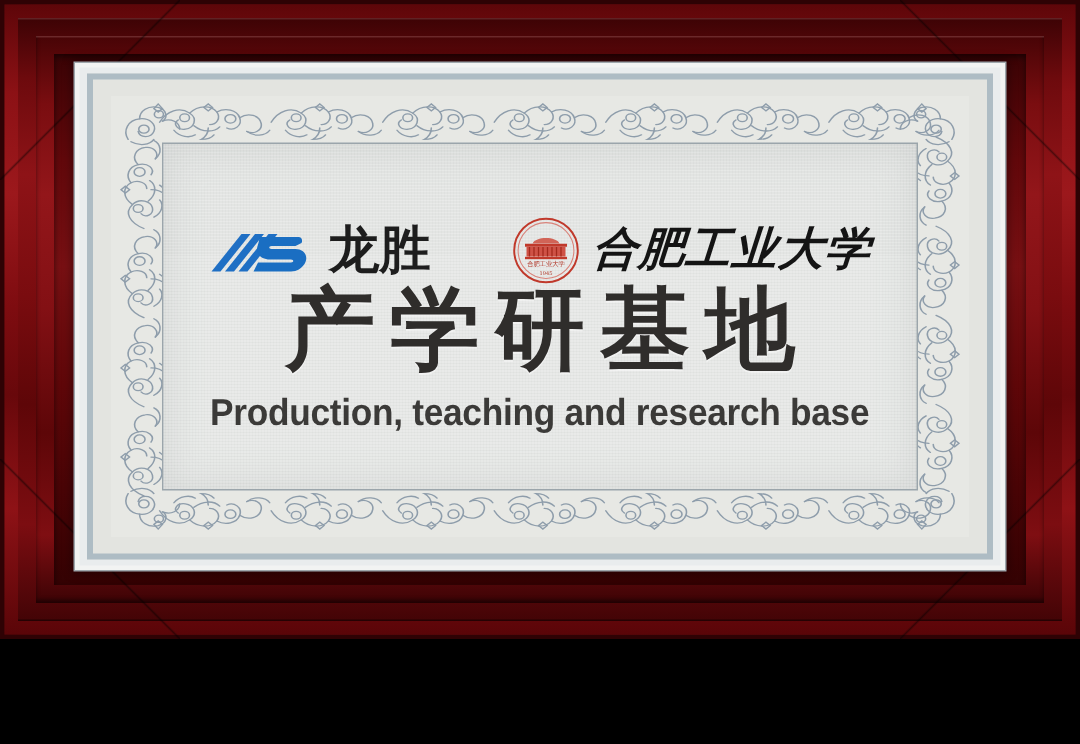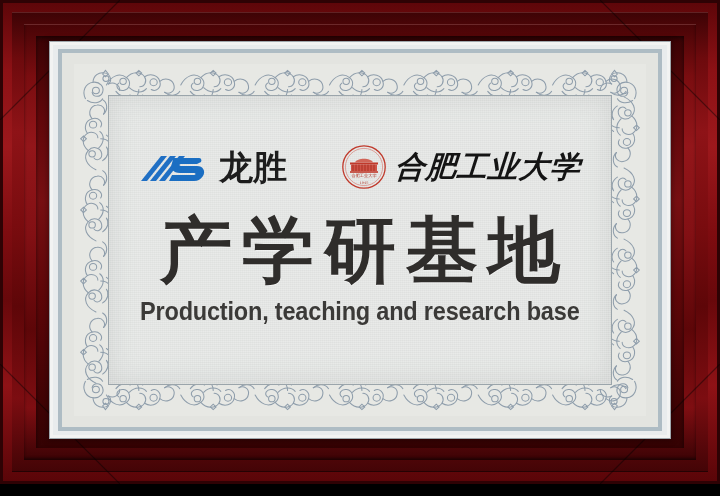--- a/index.html
+++ b/index.html
@@ -12,21 +12,21 @@
     width: 720px;
     height: 496px;
     overflow: hidden;
     font-family: "Liberation Sans", "DejaVu Sans", sans-serif;
   }
 
   
   .plaque {
     position: relative;
     width: 720px;
-    height: 484px;
+    height: 426px;
     box-sizing: border-box;
     background: #4d0407;
   }
 
   
   .frame-rim {
     position: absolute;
     inset: 0;
     box-sizing: border-box;
     border: 3px solid #2e0204;
@@ -201,23 +201,22 @@
     font-size: 30px;
     font-weight: 700;
     color: #141414;
     letter-spacing: 1px;
     line-height: 1;
     font-style: italic;
     transform: skewX(-4deg);
   }
 
   .title-cn {
-    margin-top: 24px;
     font-family: "DejaVu Sans", "Liberation Sans", sans-serif;
-    font-size: 72px;
+    font-size: 60px;
     font-weight: 700;
     color: #2f2d2b;
     letter-spacing: 10px;
     line-height: 1.02;
     text-indent: 10px;
     text-shadow: 0 1px 0 rgba(255,255,255,0.45);
     white-space: nowrap;
   }
 
   .subtitle-en {

